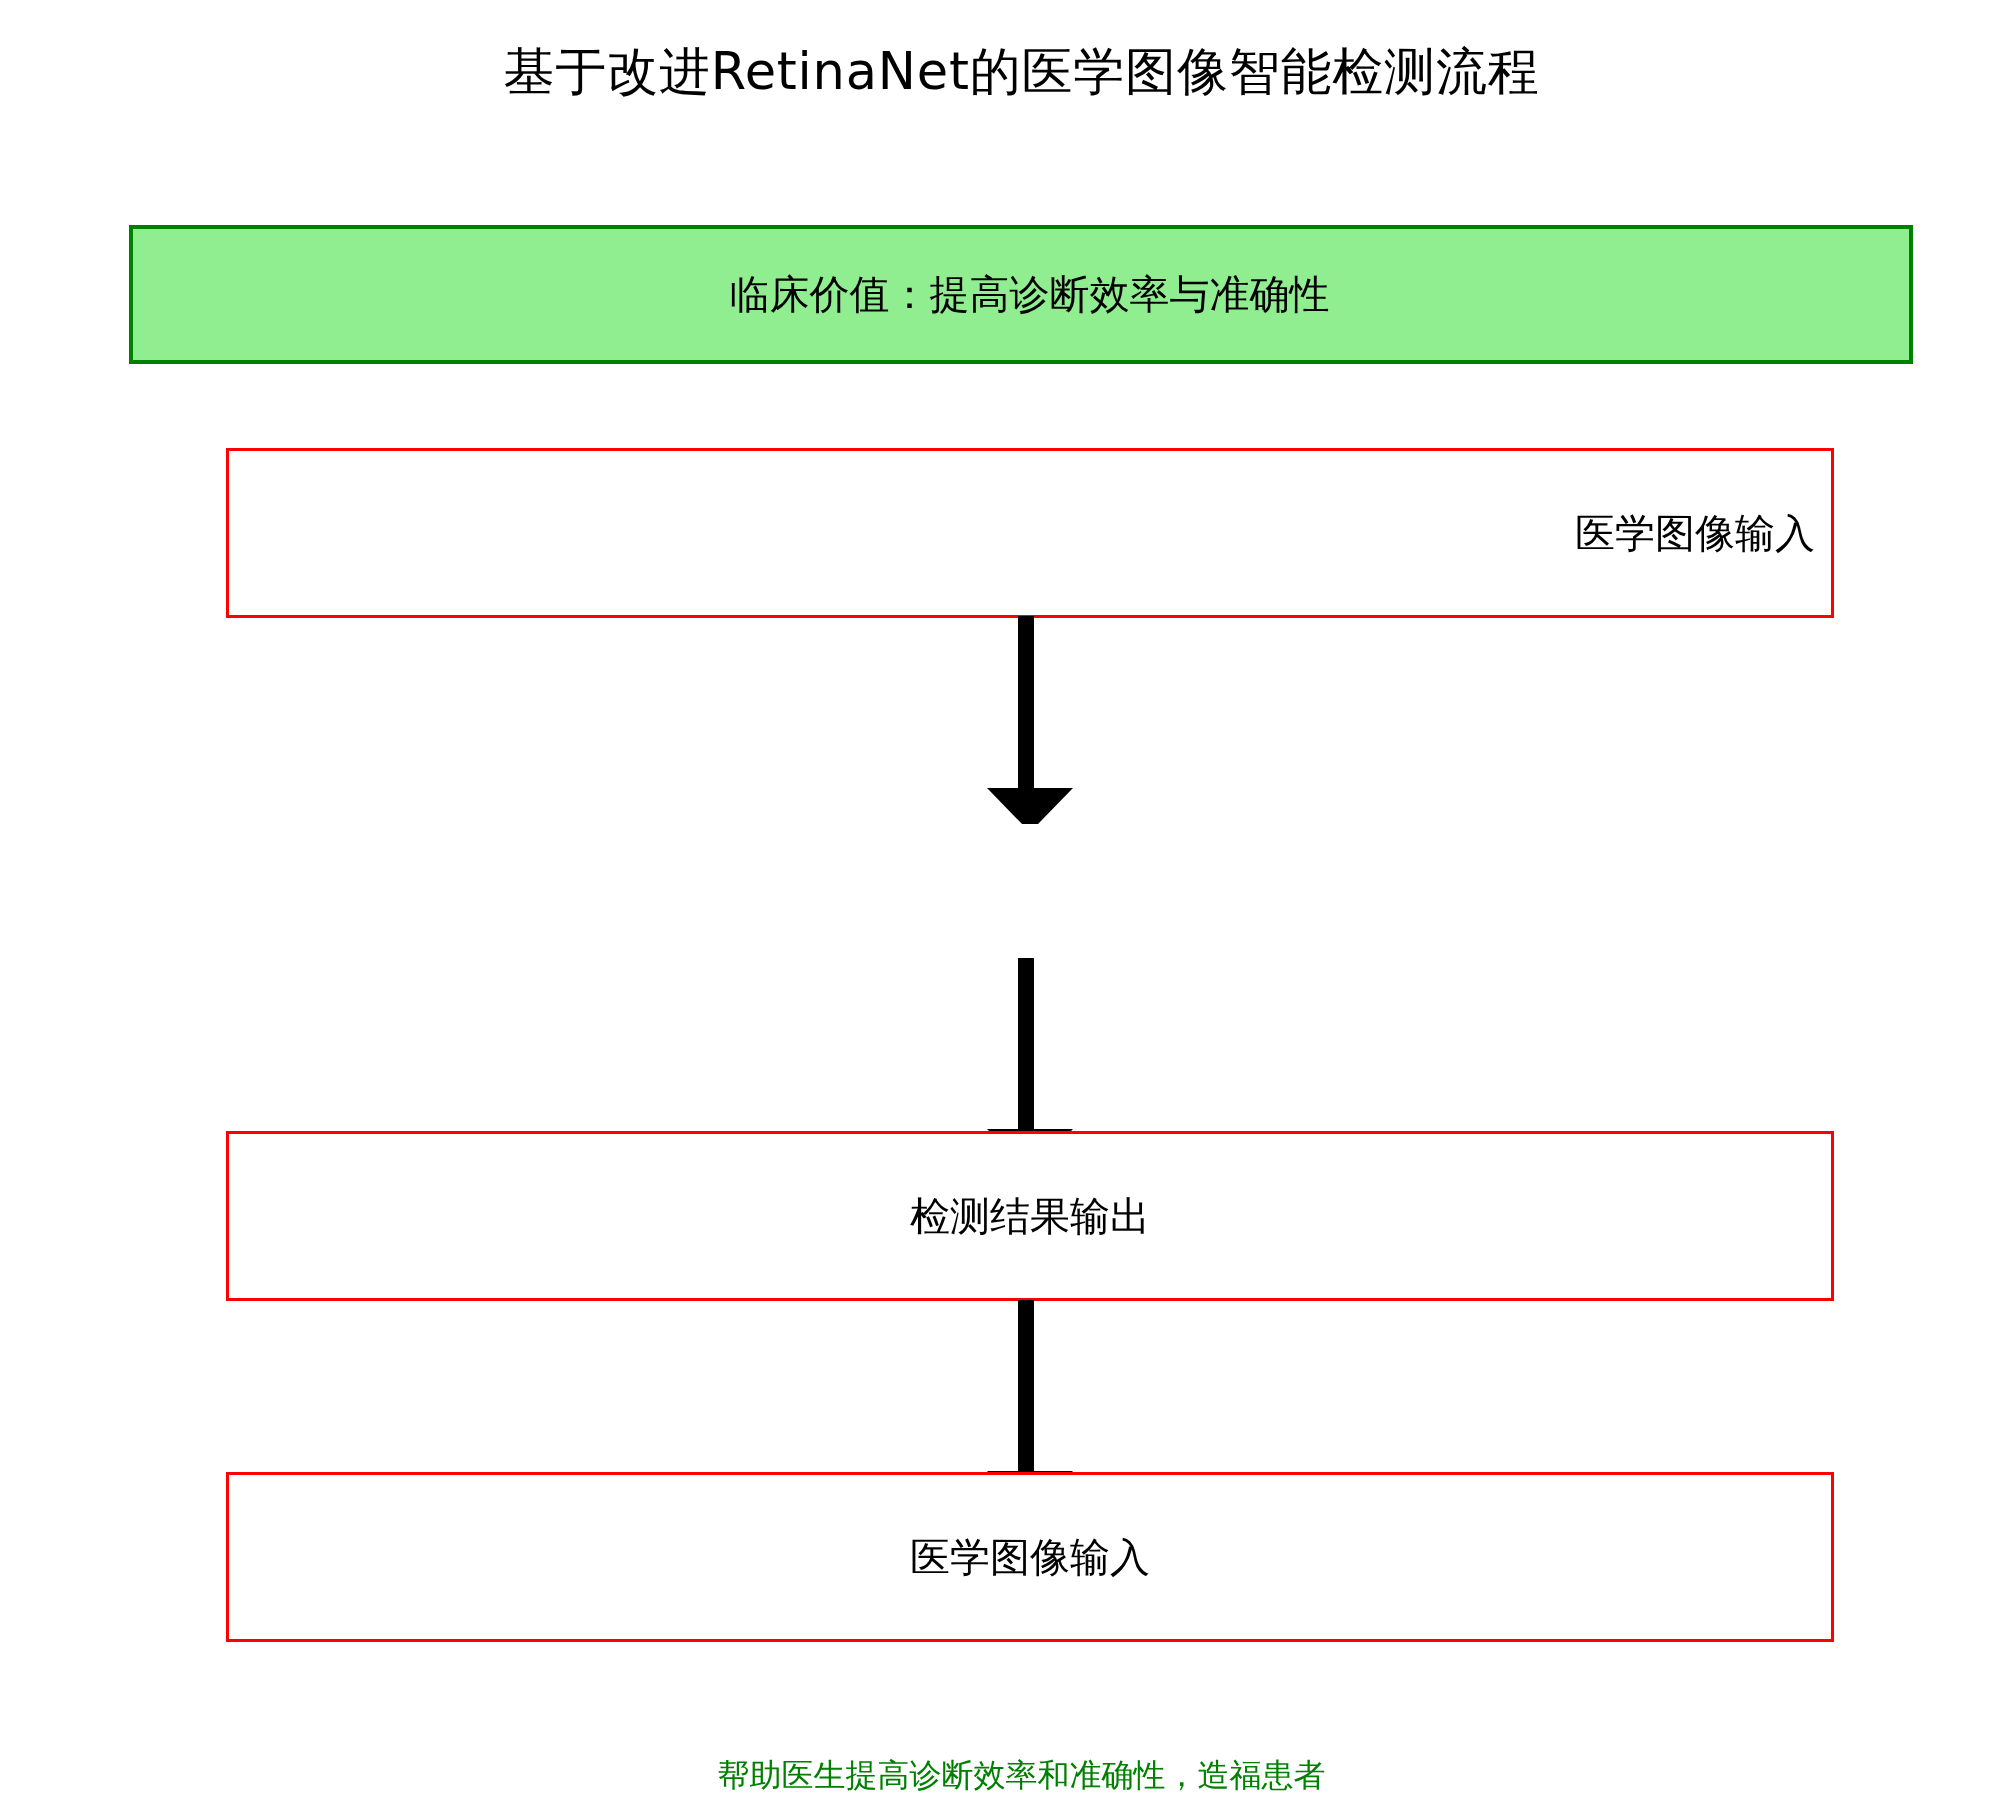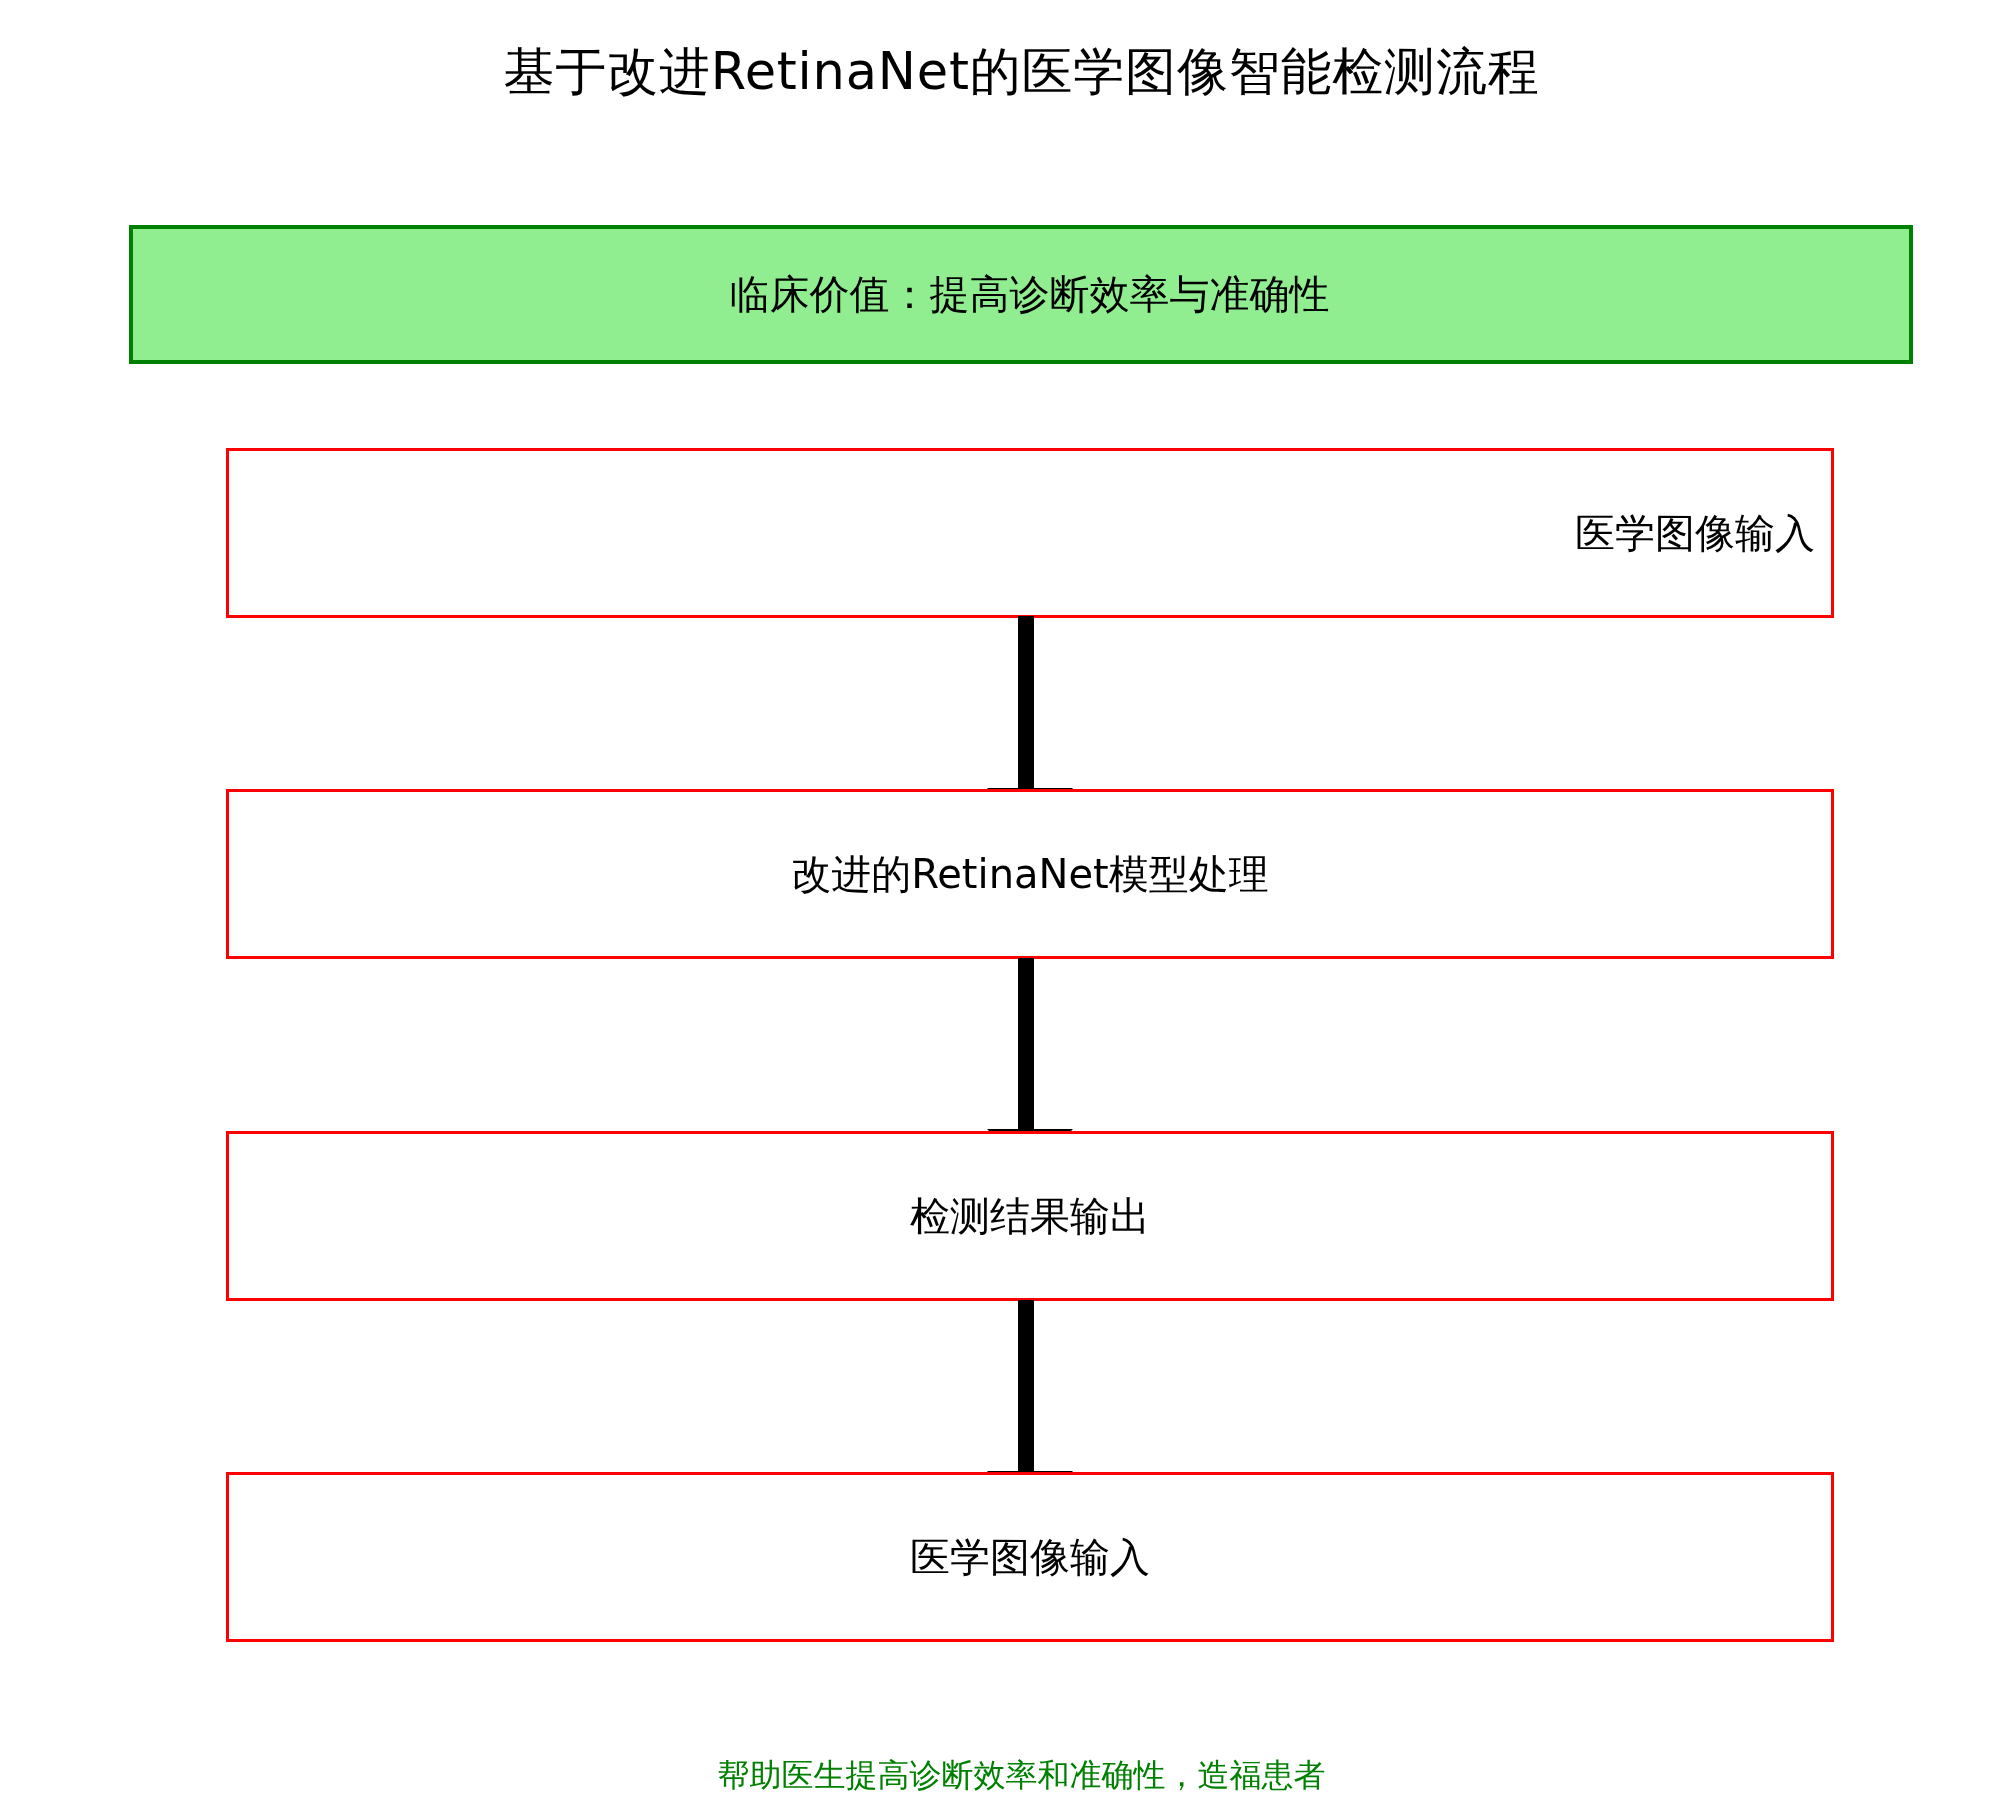--- a/index.html
+++ b/index.html
@@ -108,23 +108,20 @@
     <span class="banner-text">临床价值：提高诊断效率与准确性</span>
   </div>
 
   <div class="step step-1">
     <span class="step-label">医学图像输入</span>
   </div>
 
   <div class="stem stem-1"></div>
   <div class="head head-1"></div>
 
-  <div class="step step-2">
-    <span class="step-label">改进的RetinaNet模型处理</span>
-  </div>
 
   <div class="stem stem-2"></div>
   <div class="head head-2"></div>
 
   <div class="step step-3">
     <span class="step-label">检测结果输出</span>
   </div>
 
   <div class="stem stem-3"></div>
   <div class="head head-3"></div>

